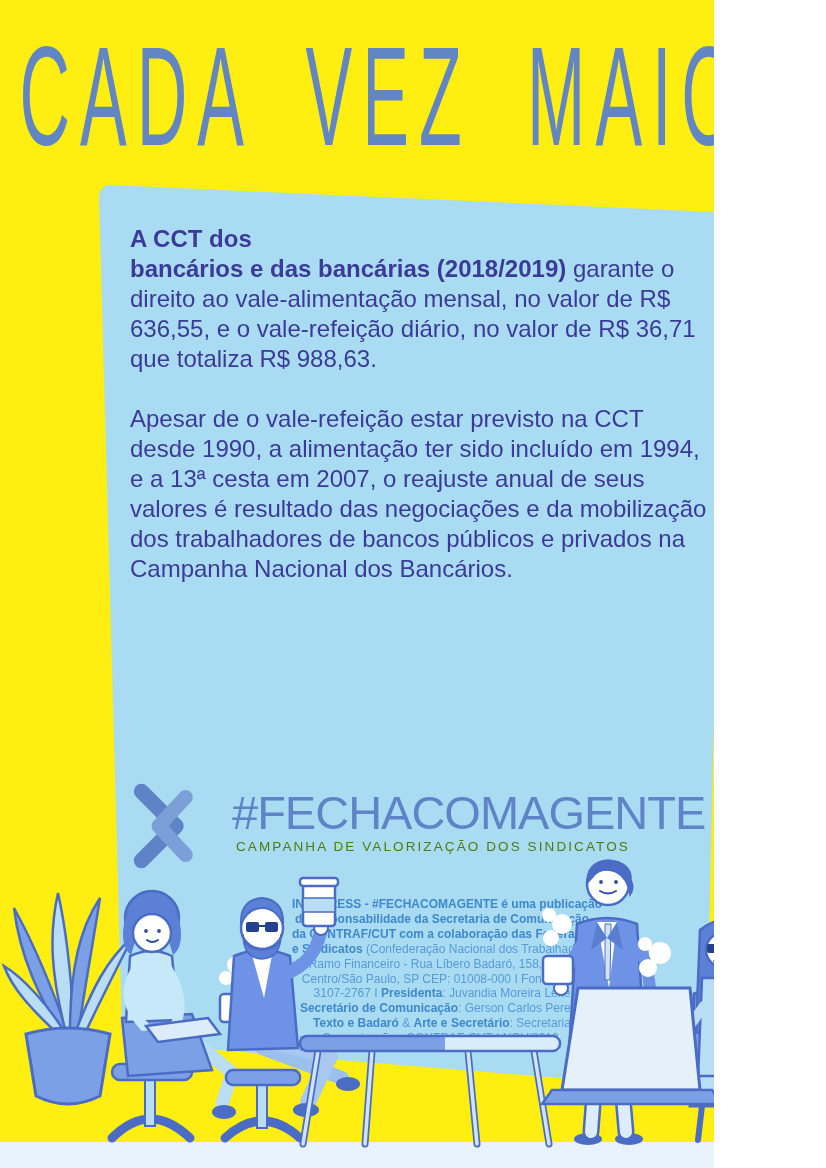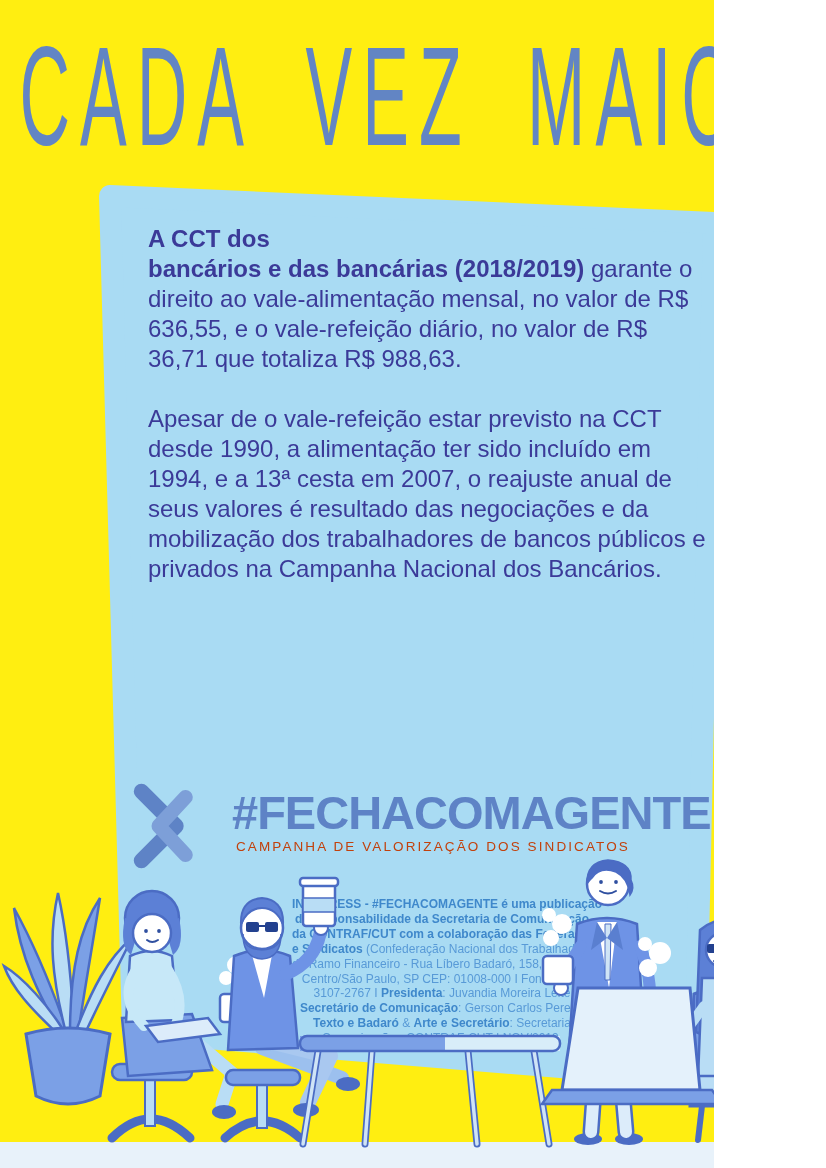--- a/index.html
+++ b/index.html
@@ -16,31 +16,31 @@
     color:#6285c4; font-weight:400; white-space:nowrap;
     transform:scaleY(2.02); transform-origin:top center;
   }
   
   .panel-svg{position:absolute; left:0; top:0;}
   
   .content{
     position:absolute; left:130px; top:224px; width:578px;
     color:#3b3a98; font-size:24px; line-height:30px;
   }
-  .content p{margin:0 0 30px 18px; white-space:pre-line;}
+  .content p{margin:0 0 30px 0; white-space:pre-line;}
   .content .b{font-weight:bold;}
   
   .logo-row{position:absolute; left:128px; top:780px; display:flex; align-items:flex-start;}
   .logo-text{margin-left:8px;}
   .logo-name{
-    font-size:47px; font-weight:bold; letter-spacing:-1px;
+    font-size:47px; font-weight:normal; letter-spacing:-1px;
     color:#5e83c6; line-height:50px; margin-top:8px;
   }
   .logo-tagline{
-    font-size:13.5px; letter-spacing:2.1px; color:#c2410c;
+    font-size:13.5px; letter-spacing:2.1px; color:#4d7c0f;
     margin-top:1px; padding-left:4px;
   }
   
   .fineprint{
     position:absolute; left:292px; top:897px; width:300px;
     text-align:center; font-size:12px; line-height:14.9px;
     color:#589ad7;
   }
   .fineprint div{white-space:nowrap;}
   .fineprint .b{font-weight:bold; color:#3f88cb;}

